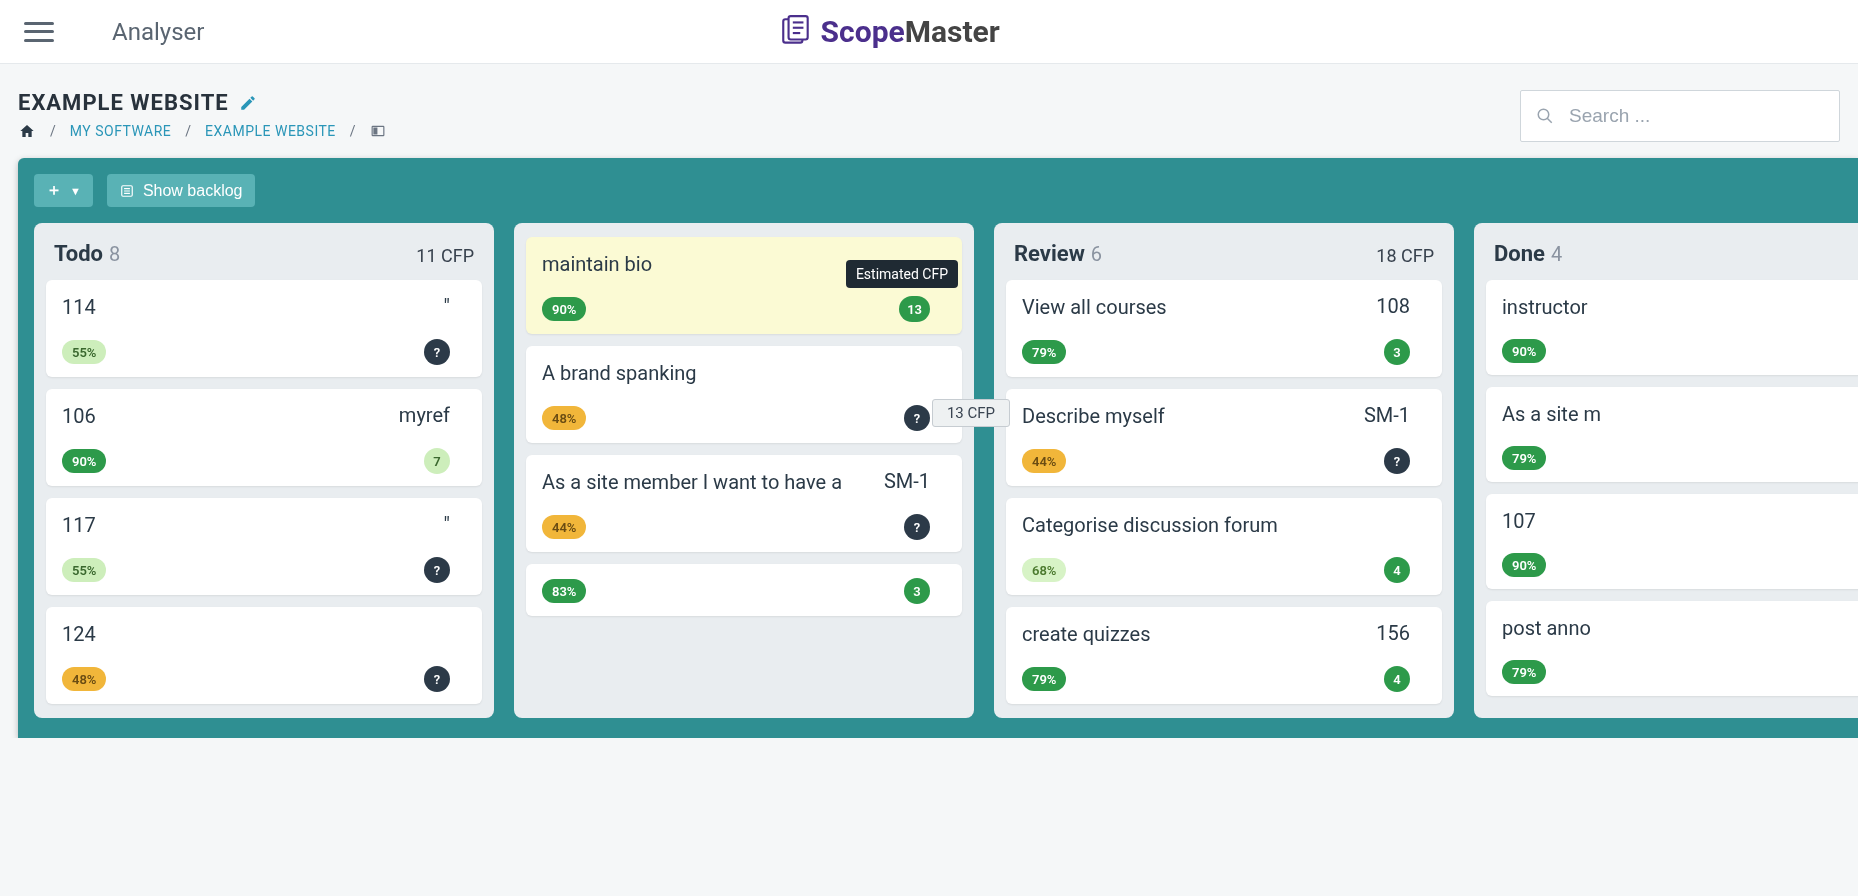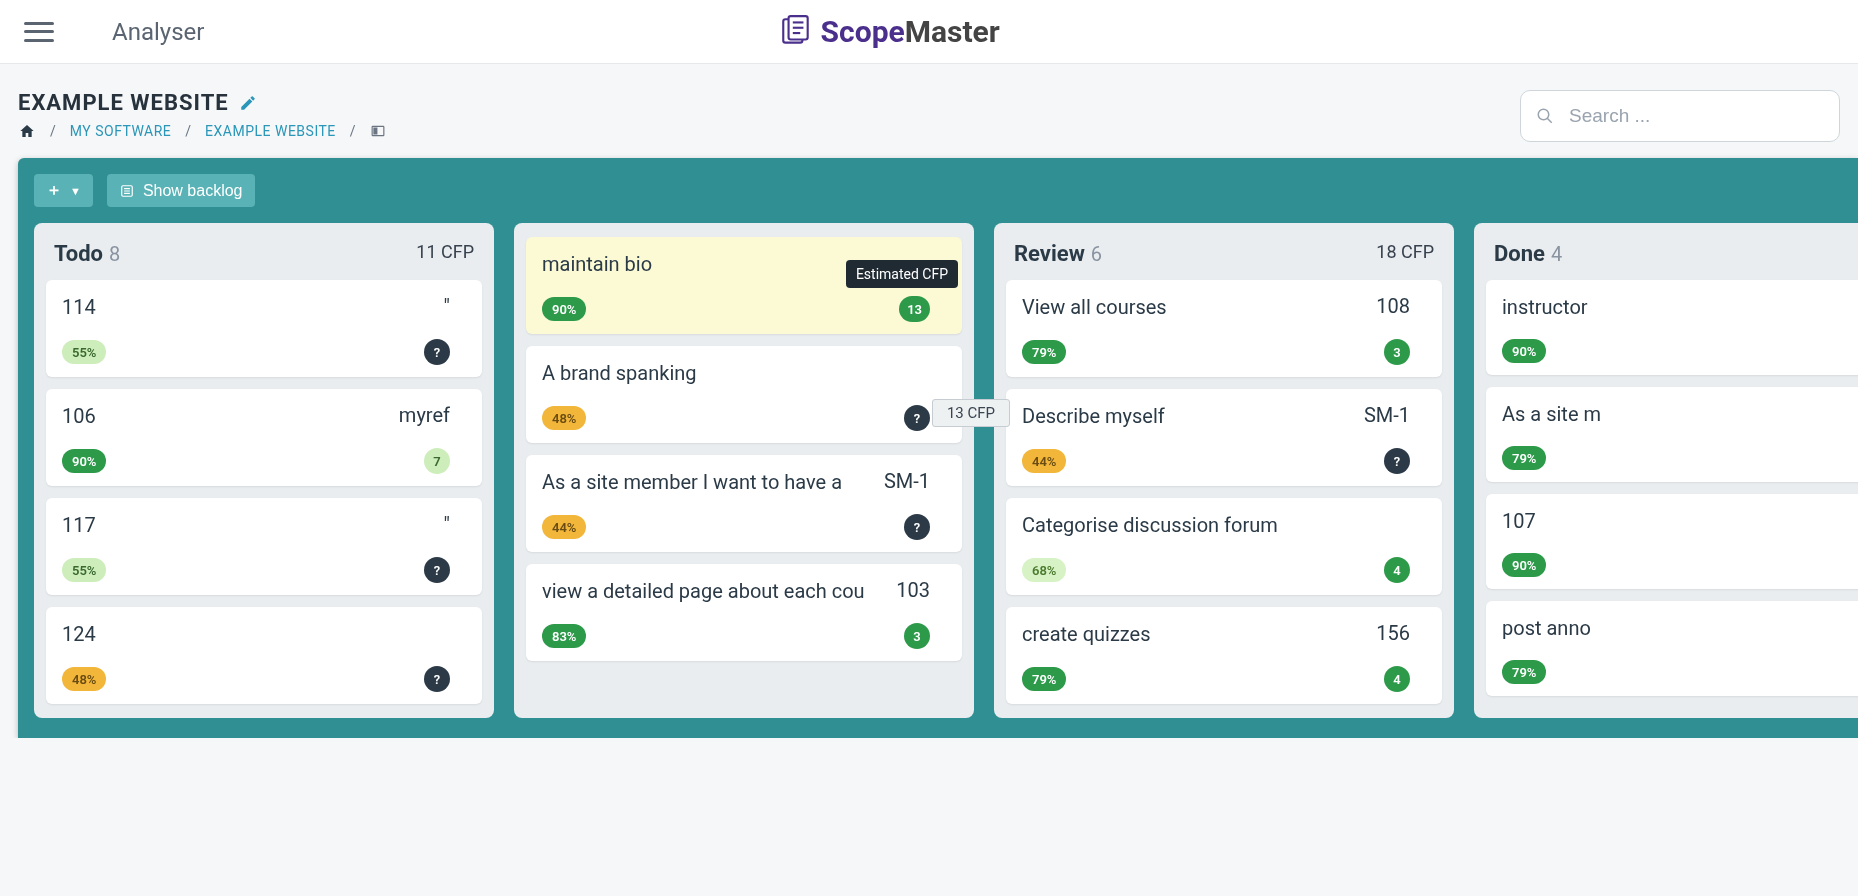--- a/index.html
+++ b/index.html
@@ -34,21 +34,21 @@
   .page-title h1{font-size:22px; letter-spacing:1px; font-weight:700; color:#28323c;}
   .edit-icon{color:#2a96b8; width:18px; height:18px;}
   .breadcrumb{display:flex; align-items:center; gap:14px; font-size:14px; color:#6b7582;}
   .breadcrumb a{color:#2a96b8; text-decoration:none; font-size:14px; letter-spacing:.5px;}
   .breadcrumb .sep{color:#6b7582;}
   .home-icon{color:#2b3a47; width:18px;height:16px;}
   .view-icon{width:16px;height:14px;}
 
   .search-wrap{position:relative;}
   .search{
-    width:320px; height:52px; border:1px solid #cfd6db; border-radius:10px;
+    width:320px; height:52px; border:1px solid #cfd6db; border-radius:2px;
     padding:0 18px 0 48px; font-size:19px; color:#6b7582; background:#fff;
   }
   .search::placeholder{color:#9aa4af;}
   .search-icon{position:absolute; left:16px; top:50%; transform:translateY(-50%); color:#9aa4af; width:18px;height:18px;}
 
   
   .board-outer{
     margin:6px 0 0 18px; background:#2f8f92; border-radius:6px 0 0 0;
     padding:16px 0 0 16px; height:580px; overflow:hidden;
     box-shadow:0 2px 6px rgba(0,0,0,.25);
@@ -58,21 +58,21 @@
     background:#59b2b5; color:#fff; border:none; border-radius:4px;
     padding:6px 12px; font-size:16px; display:inline-flex; align-items:center; gap:8px; cursor:pointer;
   }
   .btn .chev{font-size:11px;}
   .columns{display:flex; gap:20px; overflow:visible;}
   .col{
     width:460px; flex:0 0 460px; background:#e9edf0; border-radius:8px;
     padding:14px 12px; display:flex; flex-direction:column; gap:12px;
     position:relative;
   }
-  .col-header{display:flex; align-items:flex-start; justify-content:space-between; padding:4px 8px 2px 8px;gap:24px;}
+  .col-header{display:flex; align-items:flex-end; justify-content:space-between; padding:4px 8px 2px 8px;gap:24px;}
   .col-title{font-size:22px; font-weight:700; color:#2b3a47;}
   .col-count{color:#8a93a0; font-size:20px; margin-left:6px; font-weight:400;}
   .col-cfp{font-size:18px; color:#38424e;}
 
   .card{
     background:#fff; border-radius:6px; padding:14px 32px 12px 16px;
     box-shadow:0 1px 2px rgba(0,0,0,.08); cursor:pointer; position:relative;
   }
   .card.hl{background:#fbfad4;}
   .card-row1{display:flex; justify-content:space-between; align-items:flex-start; gap:12px; margin-bottom:18px;}
@@ -255,24 +255,20 @@
           <div class="card-row1">
             <div class="card-title">As a site member I want to have a</div>
             <div class="card-ref">SM-1</div>
           </div>
           <div class="card-row2">
             <span class="pill pct-o">44%</span>
             <span style="position: relative;"><span class="badge q">?</span></span>
           </div>
         </div>
         <div class="card">
-          <div class="card-row1">
-            <div class="card-title">view a detailed page about each cou</div>
-            <div class="card-ref">103</div>
-          </div>
           <div class="card-row2">
             <span class="pill pct-dg">83%</span>
             <span style="position: relative;"><span class="badge n-g">3</span></span>
           </div>
         </div>
         <div class="float-tip">13 CFP</div>
       </div>
       <div class="col">
         <div class="col-header">
           <div><span class="col-title">Review</span><span class="col-count">6</span></div>

